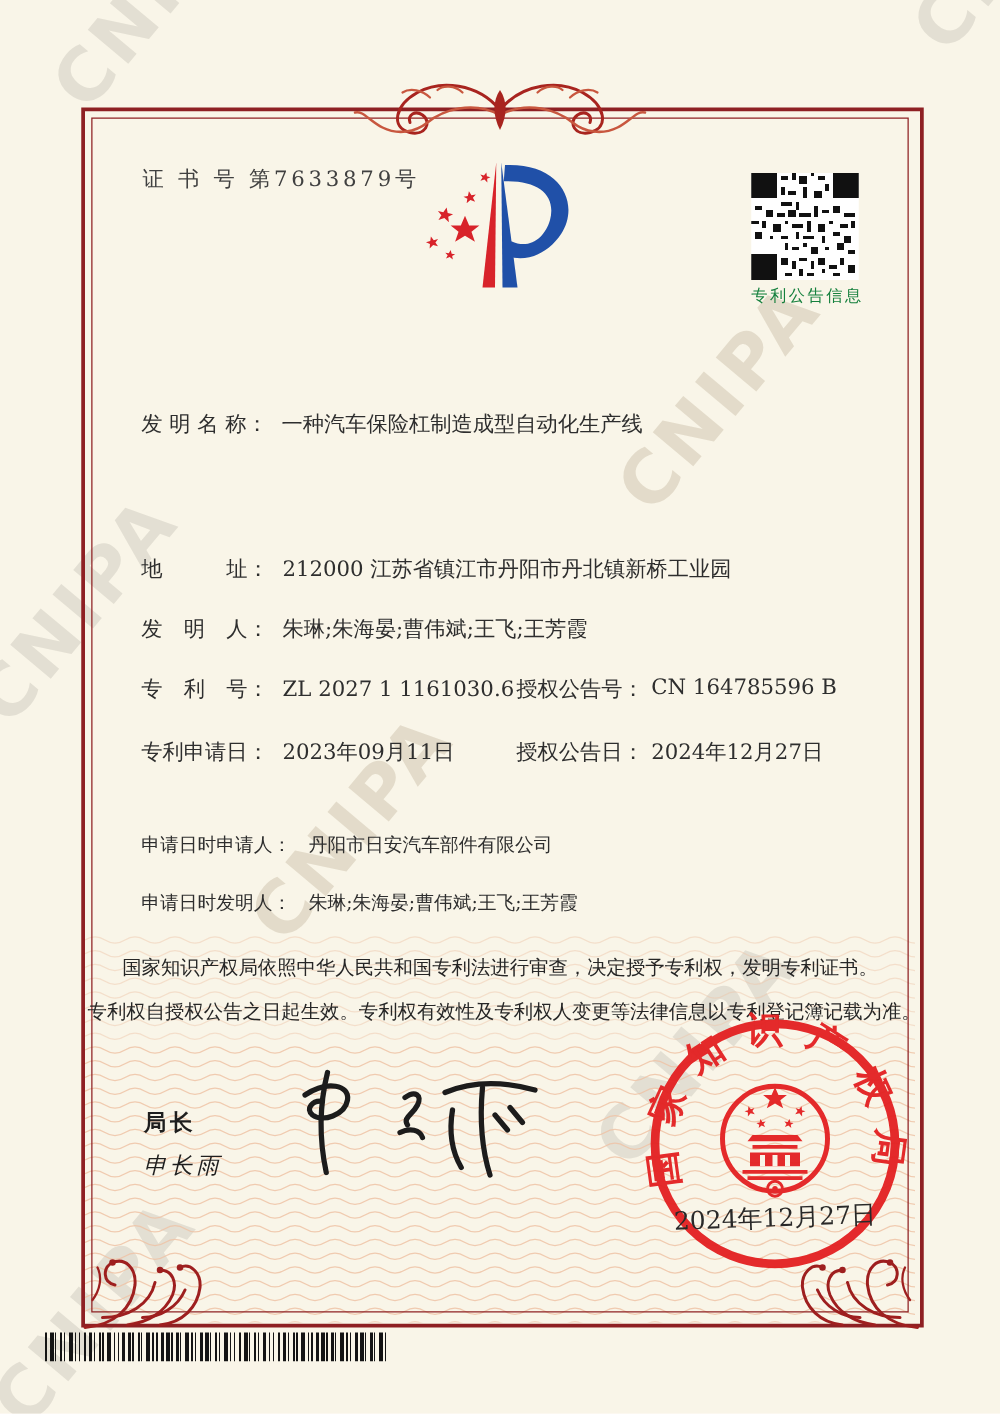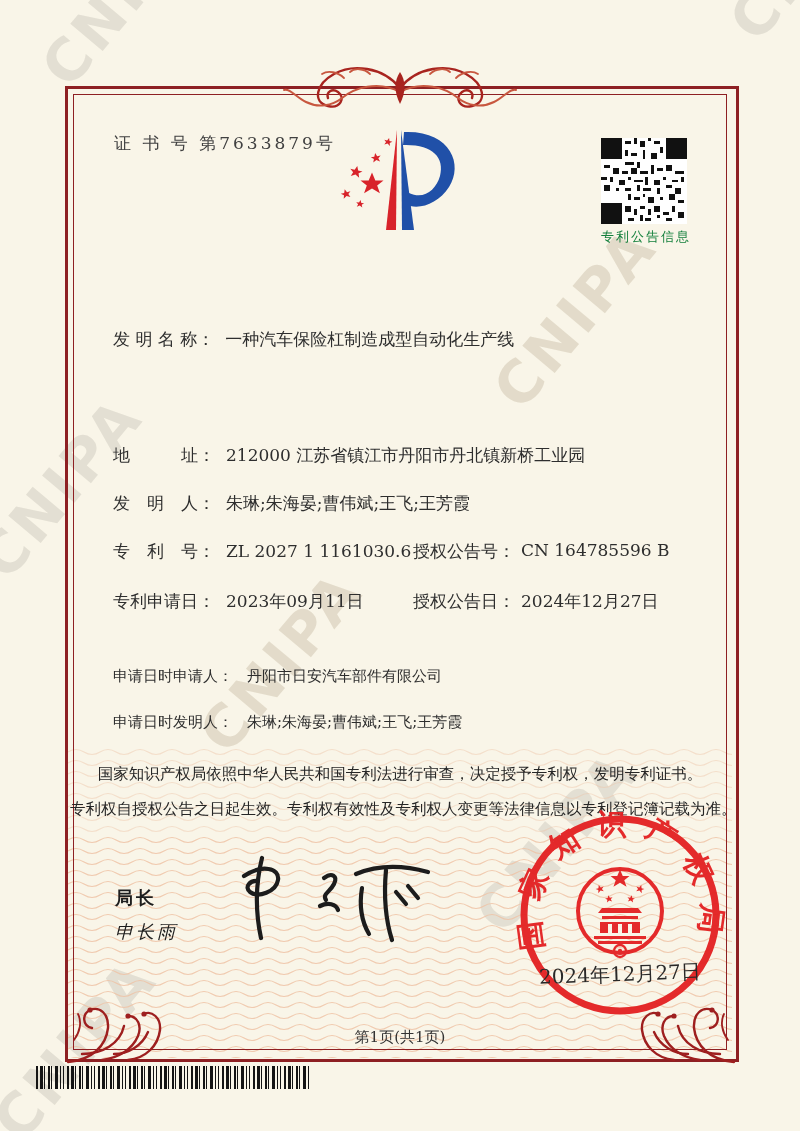--- a/index.html
+++ b/index.html
@@ -280,16 +280,15 @@
       <rect x="104" y="115" width="4" height="9" fill="#f9f5e8"></rect>
       <rect x="114" y="115" width="4" height="9" fill="#f9f5e8"></rect>
       <rect x="80" y="127" width="52" height="3"></rect>
       <rect x="84" y="132" width="44" height="3"></rect>
       <circle cx="106" cy="142" r="6" fill="none" stroke="#e32021" stroke-width="2.4"></circle>
       <circle cx="106" cy="142" r="2.2"></circle>
     </g>
     <text x="106" y="172" text-anchor="middle" font-size="20" fill="#1e1e1e" transform="rotate(-2 106 166)">2024年12月27日</text>
   </svg>
 
-  <div class="footer-page">第1页(共1页)</div>
   <div class="barcode"></div>
 
 </div>
 
 </body></html>

